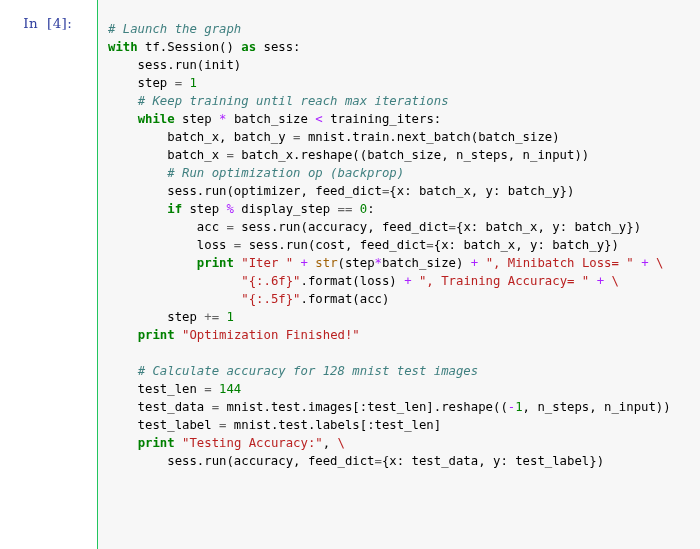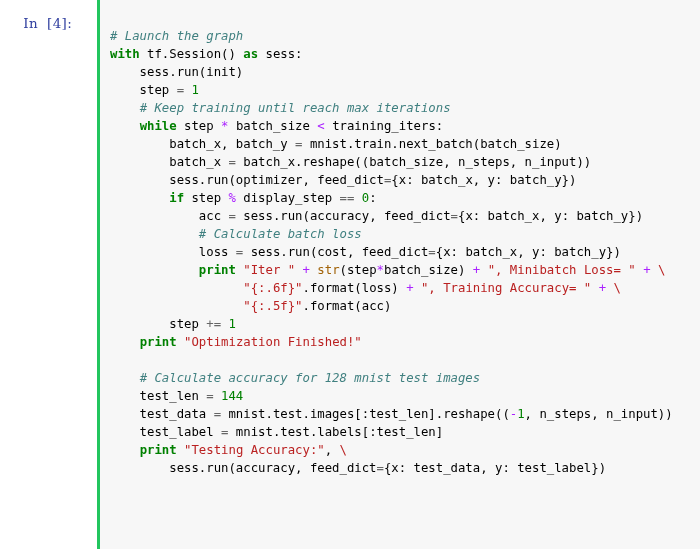--- a/index.html
+++ b/index.html
@@ -43,24 +43,24 @@
     font-size: 13.5px;
     line-height: 18px;
     letter-spacing: 0.3px;
     white-space: pre;
     user-select: none;
   }
 
   .input-area {
     flex: 1;
     background: #f7f7f7;
-    border-left: 3px solid #22c55e;
+    border-left: 1px solid #22c55e;
     height: 549px;
     box-sizing: border-box;
-    padding: 27px 0 0 10px;
+    padding: 20px 0 0 10px;
     overflow: hidden;
   }
 
   pre.code {
     margin: 0;
     padding: 0;
     font-family: "DejaVu Sans Mono", "Liberation Mono", monospace;
     font-size: 12.3px;
     line-height: 18px;
     color: #000000;
@@ -88,24 +88,24 @@
 
     <div class="input-area">
       <pre class="code"><span class="c"># Launch the graph</span>
 <span class="k">with</span> tf.Session() <span class="k">as</span> sess:
     sess.run(init)
     step <span class="o">=</span> <span class="m">1</span>
     <span class="c"># Keep training until reach max iterations</span>
     <span class="k">while</span> step <span class="op">*</span> batch_size <span class="op">&lt;</span> training_iters:
         batch_x, batch_y <span class="o">=</span> mnist.train.next_batch(batch_size)
         batch_x <span class="o">=</span> batch_x.reshape((batch_size, n_steps, n_input))
+        <span class="c"># Run optimization op (backprop)</span>
         sess.run(optimizer, feed_dict<span class="o">=</span>{x: batch_x, y: batch_y})
         <span class="k">if</span> step <span class="op">%</span> display_step <span class="o">==</span> <span class="m">0</span>:
             acc <span class="o">=</span> sess.run(accuracy, feed_dict<span class="o">=</span>{x: batch_x, y: batch_y})
-            <span class="c"># Calculate batch loss</span>
             loss <span class="o">=</span> sess.run(cost, feed_dict<span class="o">=</span>{x: batch_x, y: batch_y})
             <span class="k">print</span> <span class="s">"Iter "</span> <span class="op">+</span> <span class="nb">str</span>(step<span class="op">*</span>batch_size) <span class="op">+</span> <span class="s">", Minibatch Loss= "</span> <span class="op">+</span> <span class="esc">\</span>
                   <span class="s">"{:.6f}"</span>.format(loss) <span class="op">+</span> <span class="s">", Training Accuracy= "</span> <span class="op">+</span> <span class="esc">\</span>
                   <span class="s">"{:.5f}"</span>.format(acc)
         step <span class="o">+=</span> <span class="m">1</span>
     <span class="k">print</span> <span class="s">"Optimization Finished!"</span>
 
     <span class="c"># Calculate accuracy for 128 mnist test images</span>
     test_len <span class="o">=</span> <span class="m">144</span>
     test_data <span class="o">=</span> mnist.test.images[:test_len].reshape((<span class="op">-</span><span class="m">1</span>, n_steps, n_input))

